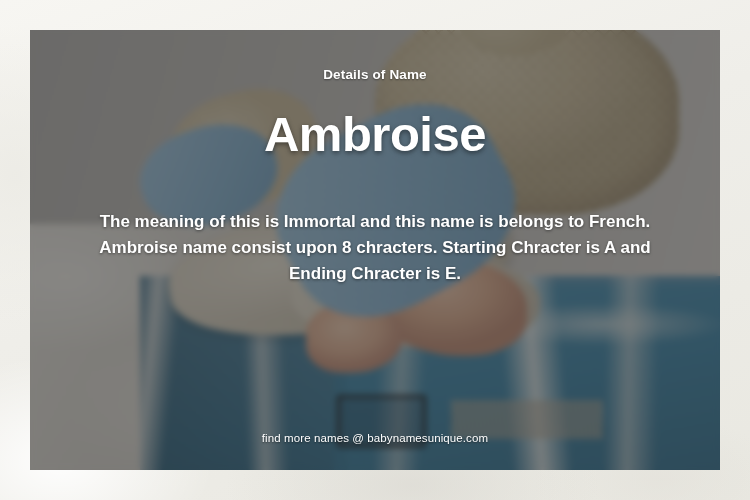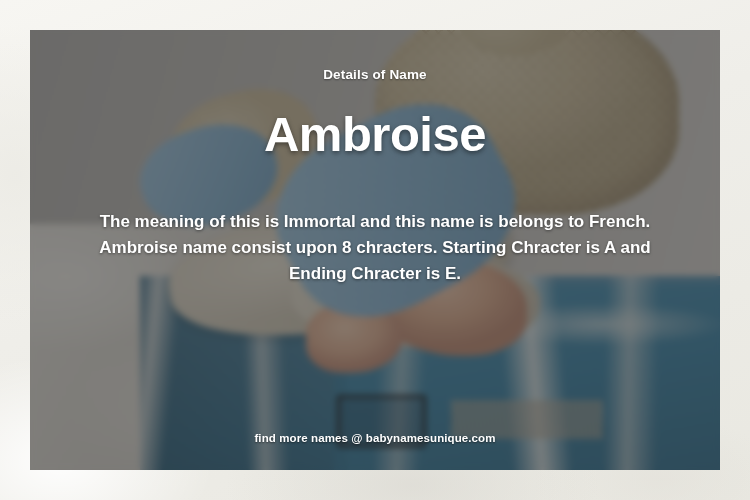--- a/index.html
+++ b/index.html
@@ -300,21 +300,21 @@
     font-weight: bold;
     line-height: 26px;
     text-shadow: 0 1px 3px rgba(0,0,0,0.5);
   }
 
   .footer {
     position: absolute;
     left: 0; right: 0;
     bottom: 26px;
     font-size: 11.5px;
-    font-weight: bold;
+    font-weight: normal;
     letter-spacing: 0.1px;
     text-shadow: 0 1px 2px rgba(0,0,0,0.5);
   }
 </style>
 </head>
 <body>
 
 <div id="page">
 
   <div class="mat-texture"></div>

